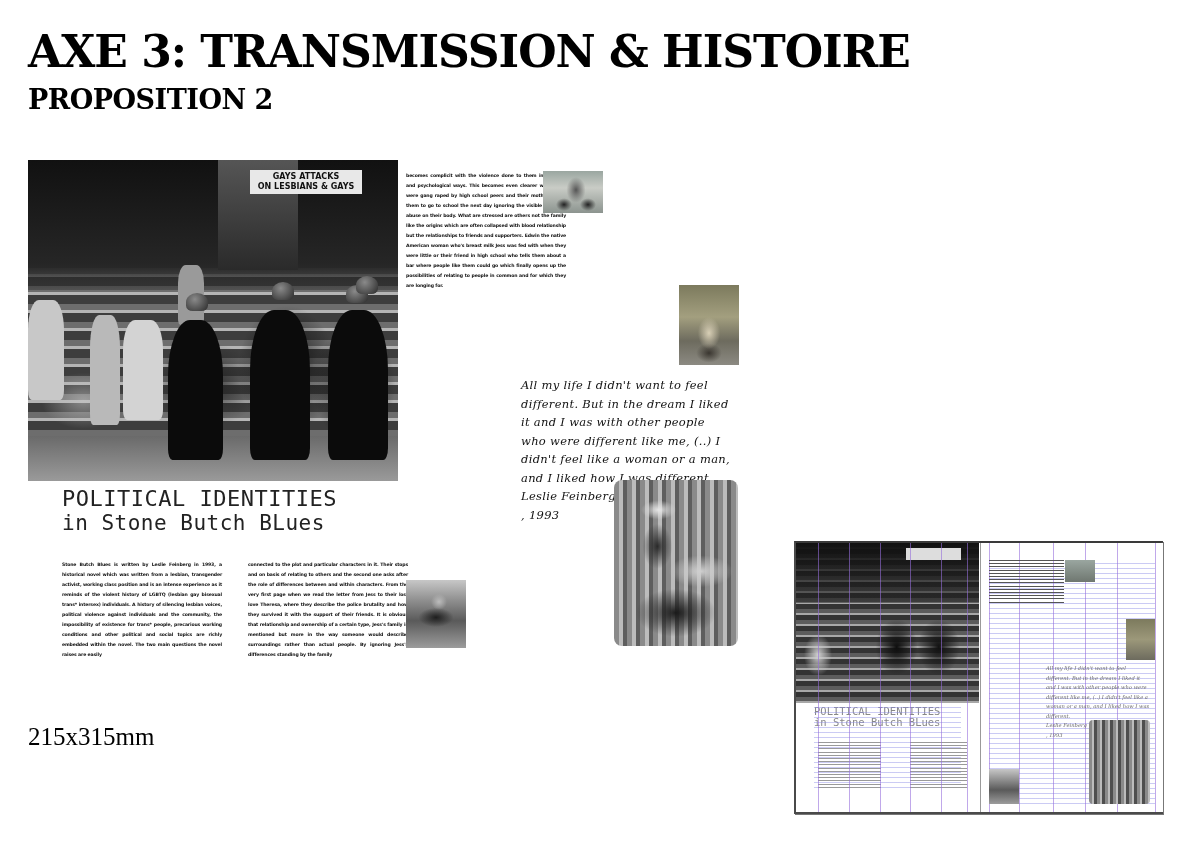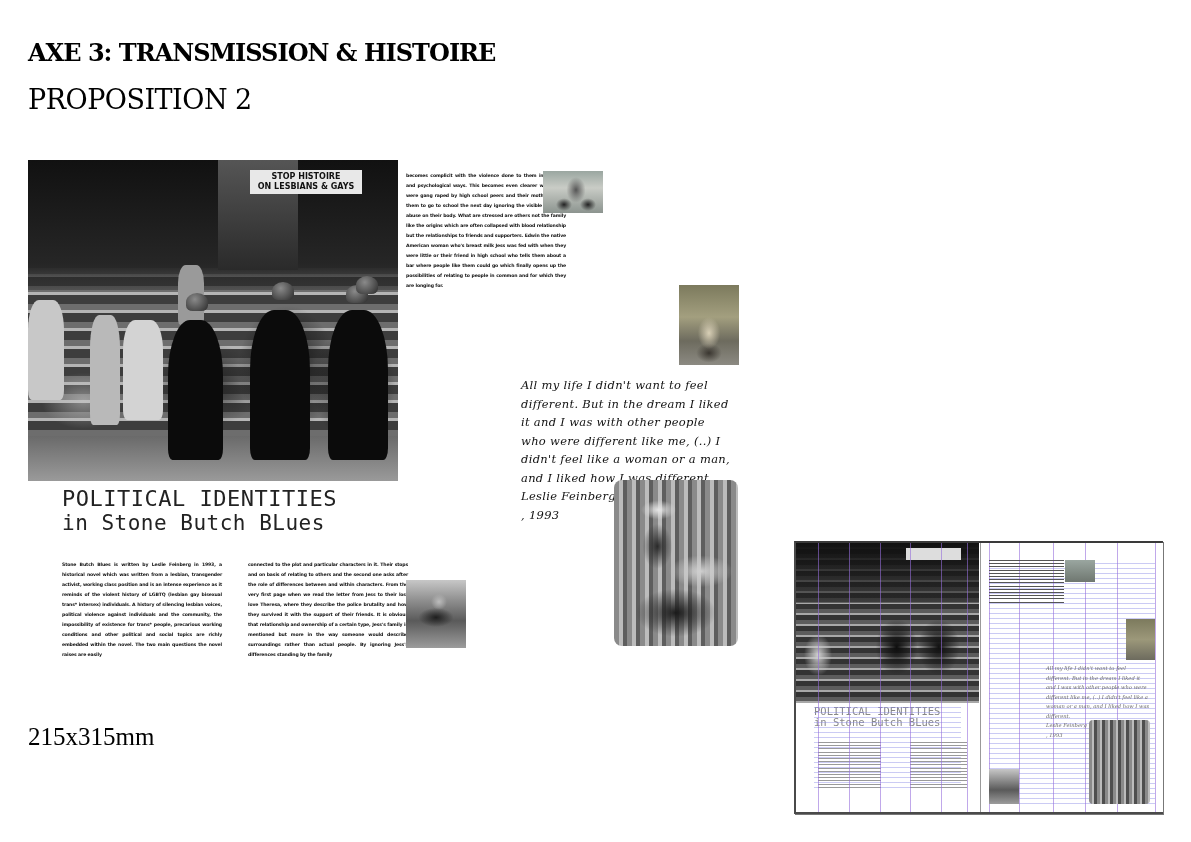--- a/index.html
+++ b/index.html
@@ -1,33 +1,33 @@
 <!DOCTYPE html>
 <html><head>
   <meta charset="utf-8">
   <style>
     * { box-sizing: border-box; margin: 0; padding: 0; }
     html, body { width: 1191px; height: 842px; background: #ffffff; overflow: hidden; }
     body { position: relative; font-family: "DejaVu Sans", sans-serif; color: #000; }
     .abs { position: absolute; }
 
     .title {
-      left: 28px; top: 38px;
+      left: 28px; top: 26px;
       font-family: "DejaVu Serif", serif;
       font-weight: bold;
-      font-size: 24px;
+      font-size: 44px;
       letter-spacing: -1px;
       transform: scaleX(1.0);
       transform-origin: left top;
       white-space: nowrap;
     }
     .subtitle {
       left: 28px; top: 84px;
       font-family: "DejaVu Serif", serif;
-      font-weight: normal;
+      font-weight: bold;
       font-size: 27px;
       letter-spacing: -0.5px;
       white-space: nowrap;
     }
     .size-label {
       left: 28px; top: 676px;
       font-family: "Liberation Serif", serif;
       font-size: 25px;
       white-space: nowrap;
       margin-top: 47px;
@@ -195,21 +195,21 @@
 </head>
 <body>
 
 <div class="abs title">AXE 3: TRANSMISSION &amp; HISTOIRE</div>
 <div class="abs subtitle">PROPOSITION 2</div>
 
 <div class="abs photo riot">
   <div class="top-dark"></div>
   <div class="door"></div>
   <div class="sign">
-    <span>STOP HISTOIRE</span><br>
+    <span>GAYS ATTACKS</span><br>
     <span>ON LESBIANS &amp; GAYS</span>
   </div>
   <div class="ground"></div>
 
   <div class="civ" style="left:0;top:140px;width:36px;height:100px;"></div>
   <div class="civ" style="left:62px;top:155px;width:30px;height:110px;background:#b9b9b9;"></div>
   <div class="civ" style="left:95px;top:160px;width:40px;height:100px;background:#d3d3d3;"></div>
   <div class="civ" style="left:150px;top:105px;width:26px;height:60px;background:#9a9a9a;"></div>
 
   <div class="figure" style="left:140px;top:160px;width:55px;height:140px;"></div>

